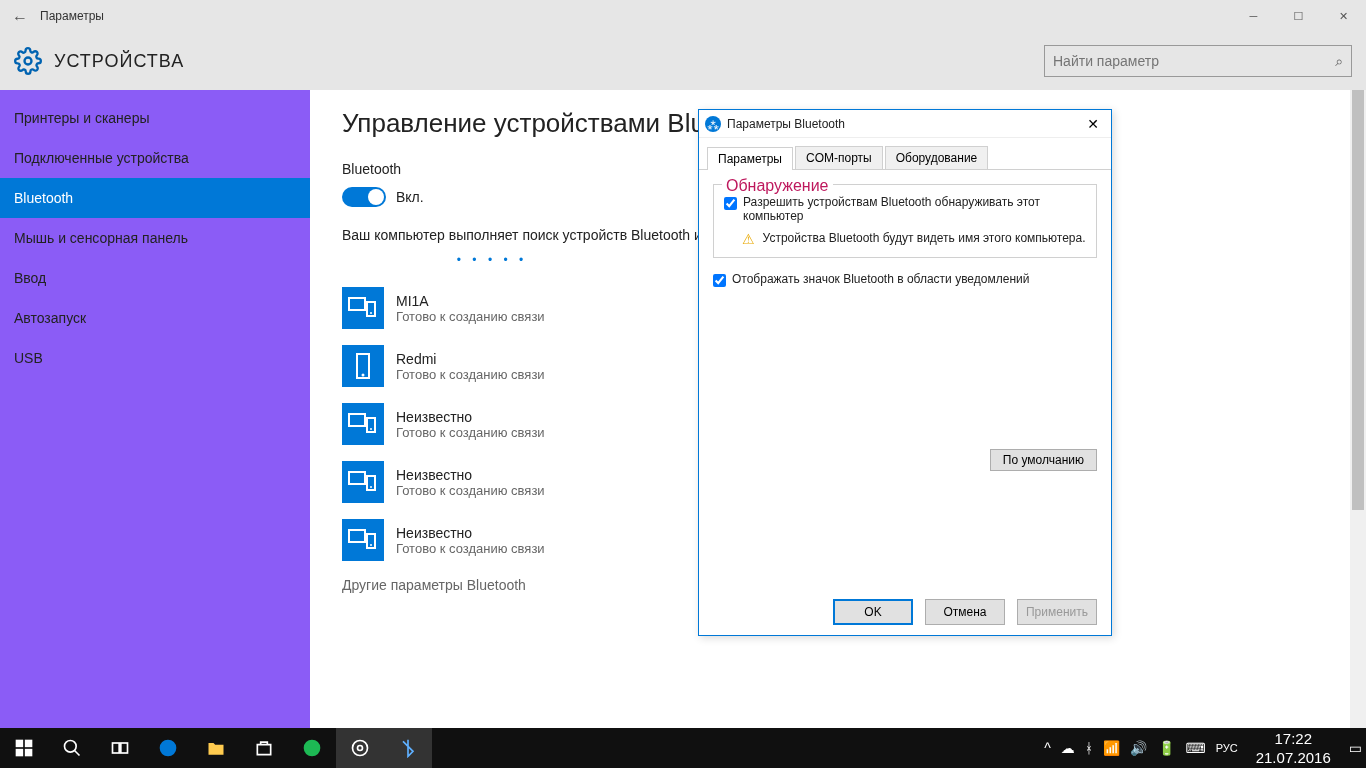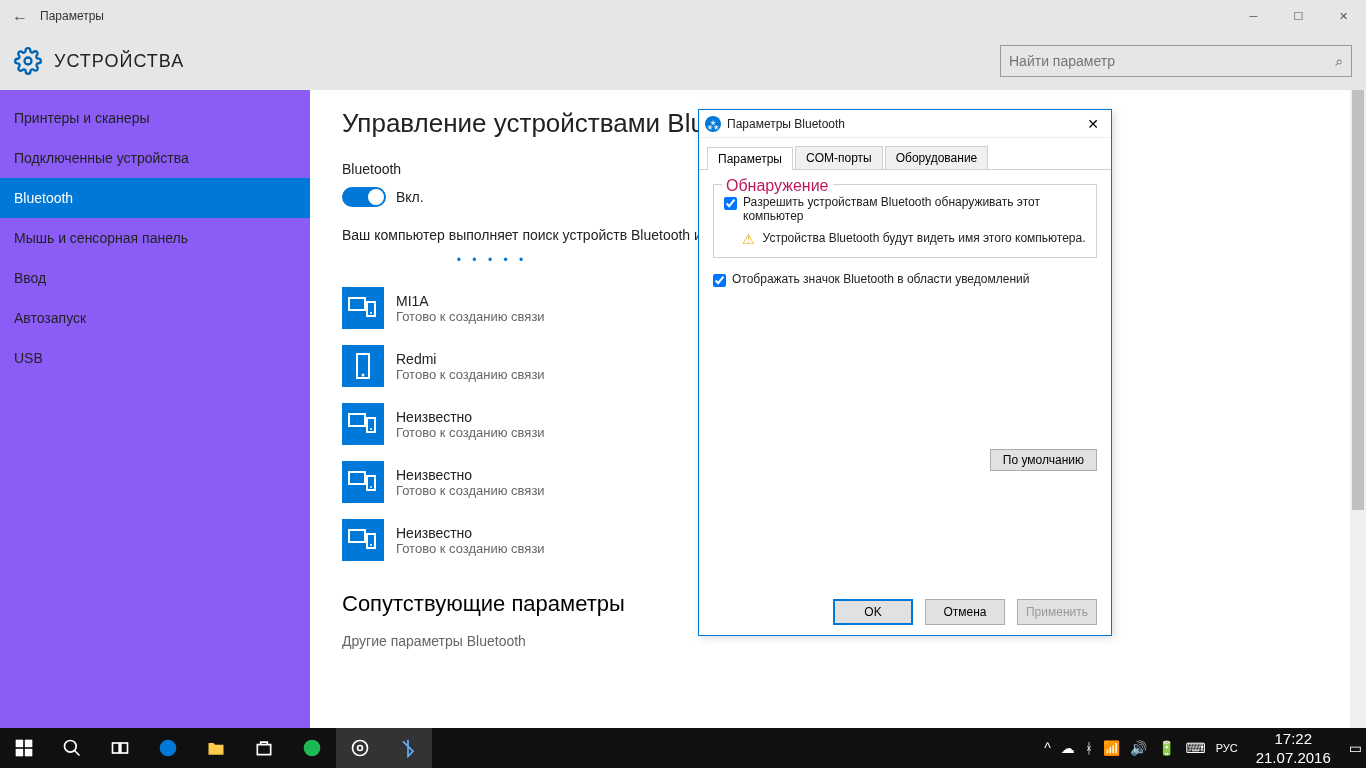--- a/index.html
+++ b/index.html
@@ -11,21 +11,21 @@
 .titlebar .back { width: 40px; text-align: center; color: #555; font-size: 16px; cursor: pointer; }
 .titlebar .title { font-size: 12px; color: #333; }
 .titlebar .spacer { flex: 1; }
 .titlebar .winbtn { width: 45px; height: 32px; display: flex; align-items: center; justify-content: center; color: #555; font-size: 11px; cursor: pointer; }
 
 .header { height: 58px; background: #e6e6e6; display: flex; align-items: center; padding: 0 14px; }
 .header .gear { width: 28px; height: 28px; color: #0063b1; margin-right: 12px; }
 .header .gear svg { width: 100%; height: 100%; }
 .header h1 { font-size: 18px; font-weight: 400; letter-spacing: 1px; color: #222; }
 .header .spacer { flex: 1; }
-.header .search { width: 352px; height: 32px; border: 1px solid #999; background: #e6e6e6; display: flex; align-items: center; padding: 0 8px; }
+.header .search { width: 308px; height: 32px; border: 1px solid #999; background: #e6e6e6; display: flex; align-items: center; padding: 0 8px; }
 .header .search input { flex: 1; border: none; background: transparent; outline: none; font-size: 14px; color: #444; }
 .header .search .mag { color: #666; font-size: 14px; }
 
 .body { display: flex; height: calc(100% - 90px); }
 .sidebar { width: 310px; background: #8b5cf6; padding-top: 8px; }
 .sidebar .item { padding: 12px 14px; font-size: 14px; color: #222; cursor: pointer; }
 .sidebar .item.active { background: #0078d7; color: #fff; }
 
 .content { flex: 1; padding: 18px 32px; overflow: hidden; position: relative; }
 .content h2 { font-size: 26px; font-weight: 300; color: #222; margin-bottom: 22px; }
@@ -196,21 +196,20 @@
                 <circle cx="24" cy="21" r="1" fill="#fff"></circle>
               </svg>
             </div>
             <div class="text">
               <div class="name">Неизвестно</div>
               <div class="status">Готово к созданию связи</div>
             </div>
           </div>
         </div>
 
-      <div class="related-h">Сопутствующие параметры</div>
       <div class="related-link1">Другие параметры Bluetooth</div>
     </div>
   </div>
 
   <div class="scrollbar">
       <div class="thumb"></div>
     </div>
 </div>
 
 <div class="dialog">

